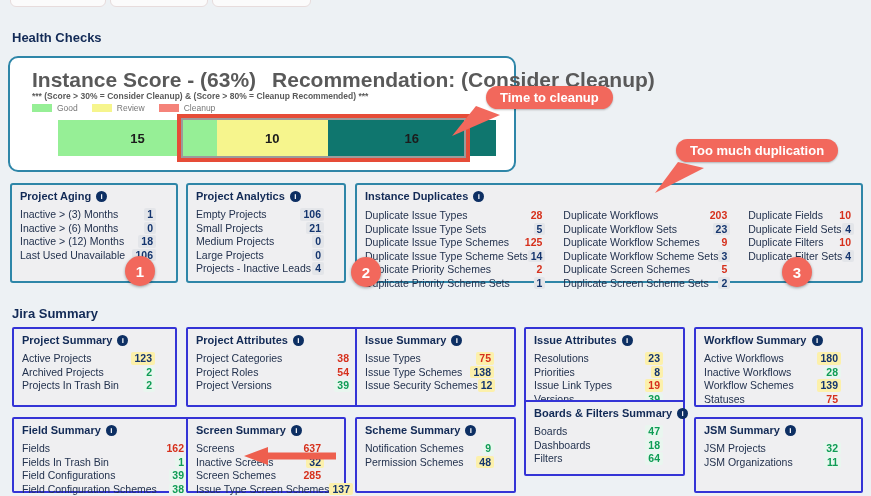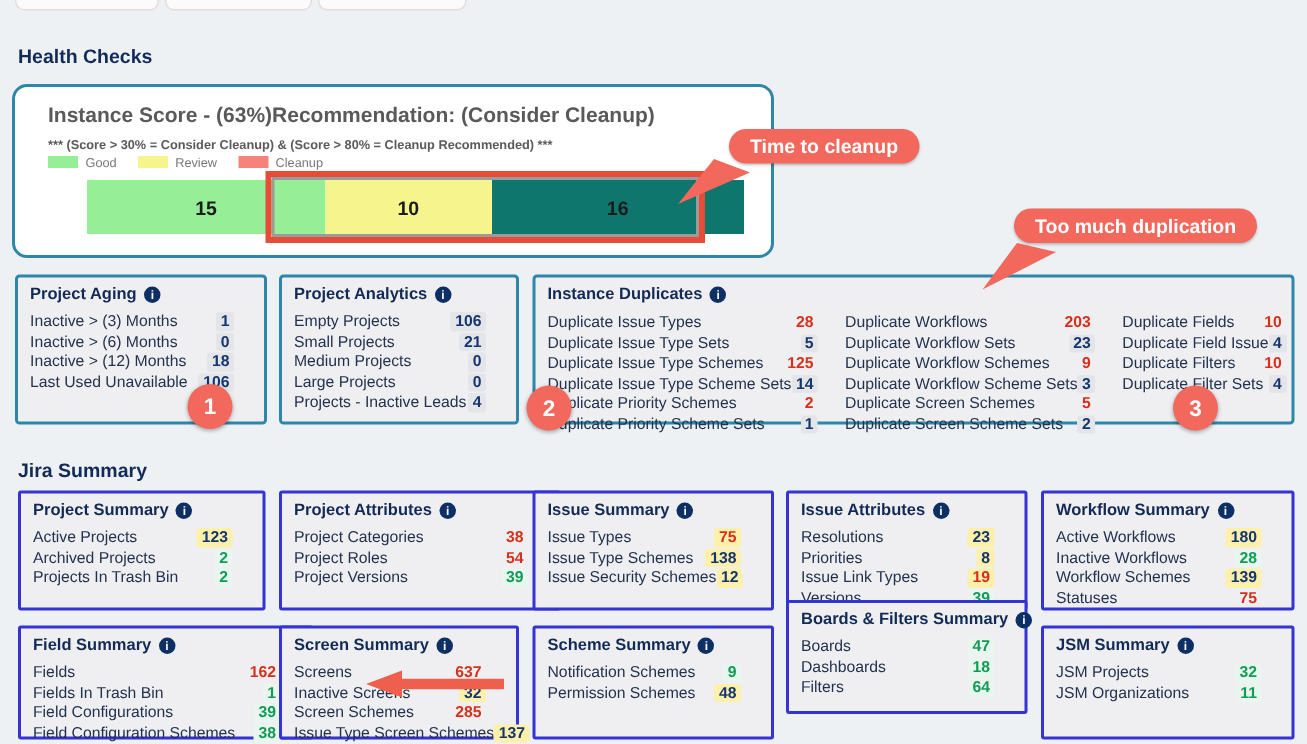--- a/index.html
+++ b/index.html
@@ -6,21 +6,21 @@
   body{font-family:"Liberation Sans", sans-serif; background:#edf1f4;}
   #page{position:relative;width:871px;height:496px;background:#edf1f4;overflow:hidden;}
 
   
   .top-partial{position:absolute;top:-4px;height:9px;background:#fbfbfb;border:1px solid #e7dcdc;border-radius:0 0 6px 6px;}
 
   .h-title{position:absolute;font-size:13px;font-weight:bold;color:#122a56;}
 
   
   #score-card{position:absolute;left:8px;top:56px;width:508px;height:116px;background:#fff;border:2px solid #2e86a8;border-radius:10px;box-sizing:border-box;}
-  .score-titles{position:absolute;left:22px;top:10px;display:flex;font-size:14px;font-weight:bold;color:#595959;white-space:nowrap;}
+  .score-titles{position:absolute;left:22px;top:10px;display:flex;gap:16px;font-size:21px;font-weight:bold;color:#595959;white-space:nowrap;}
   .score-note{position:absolute;left:22px;top:33px;font-size:8.5px;font-weight:bold;color:#5a5a5a;}
   .legend{position:absolute;left:22px;top:45px;display:flex;gap:14px;align-items:center;}
   .legend-item{display:flex;gap:5px;align-items:center;font-size:8.5px;color:#777;}
   .sw{width:20px;height:8px;display:inline-block;}
   .sw0{background:#96ef96;} .sw1{background:#f6f58d;} .sw2{background:#f5837a;}
   #health-bar{position:absolute;left:14px;top:62px;width:438px;height:36px;display:flex;padding-left:34px;}
   .bar-seg{display:flex;align-items:center;justify-content:center;font-size:13px;font-weight:bold;color:#1c1c1c;}
   .seg0{background:#96ef96;} .seg1{background:#f6f58d;} .seg2{background:#0f766e;}
   #bar-highlight{position:absolute;left:167px;top:56px;width:293px;height:48px;border:4px solid #e64c38;box-shadow:inset 0 0 0 2px #9b9b9b;box-sizing:border-box;z-index:3;}
 
@@ -205,21 +205,21 @@
             <span class="lbl">Duplicate Screen Scheme Sets</span>
             <span class="chip chip-gray">2</span>
           </div>
       </div>
       <div>
         <div class="row">
             <span class="lbl">Duplicate Fields</span>
             <span class="chip chip-red">10</span>
           </div>
         <div class="row">
-            <span class="lbl">Duplicate Field Issue</span>
+            <span class="lbl">Duplicate Field Sets</span>
             <span class="chip chip-gray">4</span>
           </div>
         <div class="row">
             <span class="lbl">Duplicate Filters</span>
             <span class="chip chip-red">10</span>
           </div>
         <div class="row">
             <span class="lbl">Duplicate Filter Sets</span>
             <span class="chip chip-gray">4</span>
           </div>

